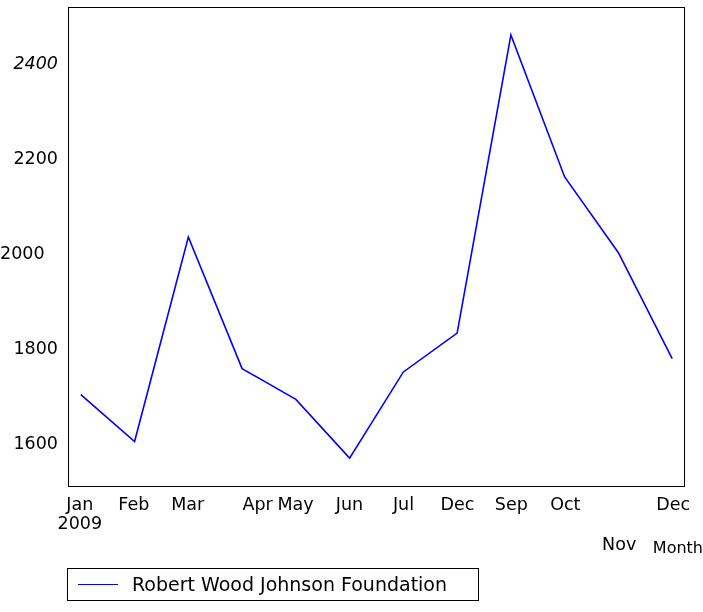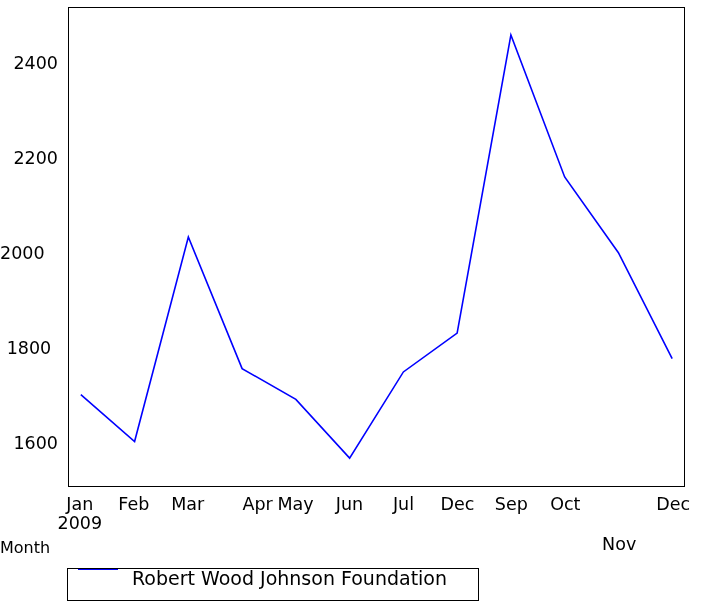--- a/index.html
+++ b/index.html
@@ -80,37 +80,37 @@
   .xtick-label .yr {
     display: block;
   }
 
   
   #xlabel {
     position: absolute;
     left: 0;
     top: 538px;
     width: 703px;
-    text-align: left;
+    text-align: right;
     font-size: 16px;
     color: #000000;
   }
 
   
   #legend {
     position: absolute;
     left: 67px;
     top: 568px;
     width: 412px;
     height: 33px;
     border: 1.4px solid #000000;
     box-sizing: border-box;
     background: #ffffff;
     display: flex;
-    align-items: flex-start;
+    align-items: center;
     padding-left: 10px;
   }
   #legend-line-sample {
     width: 40px;
     height: 0;
     border-top: 1.6px solid #0000ff;
     flex: 0 0 auto;
   }
   #legend-label {
     margin-left: 14px;
@@ -122,27 +122,27 @@
 </style>
 </head>
 <body>
 
 <div id="figure">
 
   <div id="yaxis-layer">
       <div class="ytick-mark" style="left: 68px; top: 443.052px;"></div>
       <div class="ytick-label" style="right: auto; left: 0px; width: 58px; text-align: right; top: 434.752px;">1600</div>
       <div class="ytick-mark" style="left: 68px; top: 348.003px;"></div>
-      <div class="ytick-label" style="right: auto; left: 0px; width: 58px; text-align: center; top: 339.703px;">1800</div>
+      <div class="ytick-label" style="right: auto; left: 0px; width: 58px; text-align: right; top: 339.703px;">1800</div>
       <div class="ytick-mark" style="left: 68px; top: 252.953px;"></div>
       <div class="ytick-label" style="right: auto; left: 0px; width: 58px; text-align: left; top: 244.653px;">2000</div>
       <div class="ytick-mark" style="left: 68px; top: 157.904px;"></div>
       <div class="ytick-label" style="right: auto; left: 0px; width: 58px; text-align: right; top: 149.604px;">2200</div>
       <div class="ytick-mark" style="left: 68px; top: 62.8545px;"></div>
-      <div class="ytick-label" style="right: auto; left: 0px; width: 58px; text-align: right; top: 54.5545px;">2400</div>
+      <div class="ytick-label" style="right: auto; left: 0px; width: 58px; text-align: right; top: 54.5545px; font-style: italic;">2400</div>
     </div>
 
   <div id="xaxis-layer">
       <div class="xtick-mark" style="left: 79.1654px; top: 481px;"></div>
       <div class="xtick-label" style="left: 39.8654px; width: 80px; top: 495px;"><span>Jan</span><span class="yr">2009</span></div>
       <div class="xtick-mark" style="left: 133.099px; top: 481px;"></div>
       <div class="xtick-label" style="left: 93.799px; width: 80px; top: 495px;"><span>Feb</span></div>
       <div class="xtick-mark" style="left: 187.033px; top: 481px;"></div>
       <div class="xtick-label" style="left: 147.733px; width: 80px; top: 495px;"><span>Mar</span></div>
       <div class="xtick-mark" style="left: 240.966px; top: 481px;"></div>

